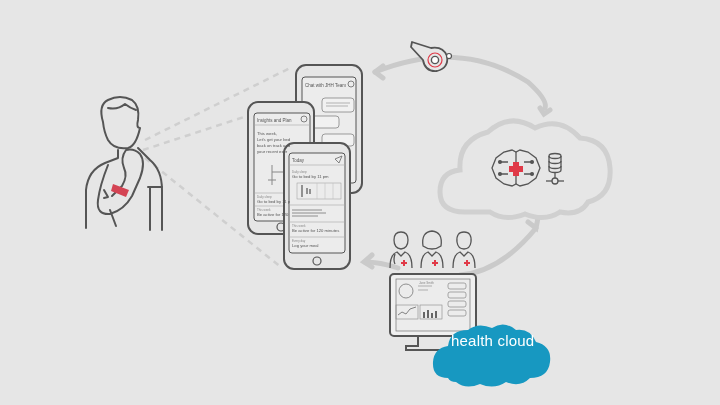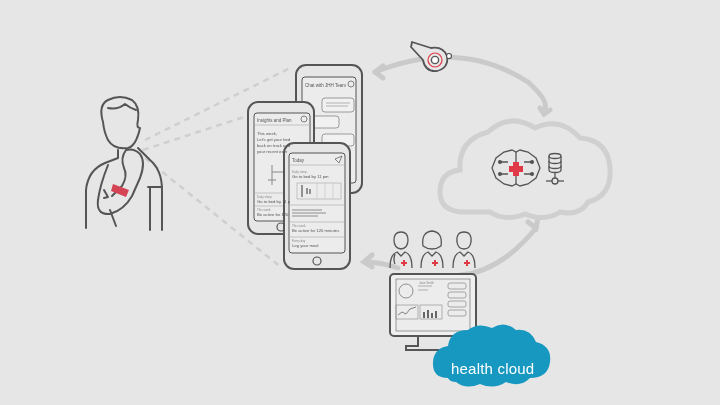--- a/index.html
+++ b/index.html
@@ -2,21 +2,21 @@
 <html><head>
 <meta charset="utf-8">
 <style>
   html,body{margin:0;padding:0;}
   body{width:720px;height:405px;background:#e6e6e6;overflow:hidden;position:relative;font-family:"Liberation Sans",sans-serif;}
   #stage{position:absolute;left:0;top:0;width:720px;height:405px;}
   .lbl{position:absolute;font-family:"Liberation Sans",sans-serif;color:#555;white-space:nowrap;}
   .phone-title{font-size:4.5px;}
   .phone-small{font-size:3px;color:#888;}
   .phone-text{font-size:4.2px;}
-  .hc-label{position:absolute;left:451px;top:360px;font-size:15px;color:#ffffff;font-family:"Liberation Sans",sans-serif;letter-spacing:0.2px;}
+  .hc-label{position:absolute;left:451px;top:332px;font-size:15px;color:#ffffff;font-family:"Liberation Sans",sans-serif;letter-spacing:0.2px;}
 </style>
 </head>
 <body>
 
 <svg id="stage" width="720" height="405" viewBox="0 0 720 405" xmlns="http://www.w3.org/2000/svg">
   <defs>
     <marker id="arr" markerWidth="10" markerHeight="10" refX="5" refY="5" orient="auto" markerUnits="userSpaceOnUse">
       <path d="M0,0 L10,5 L0,10" fill="none" stroke="#c8c8c8" stroke-width="3"></path>
     </marker>
   </defs>

